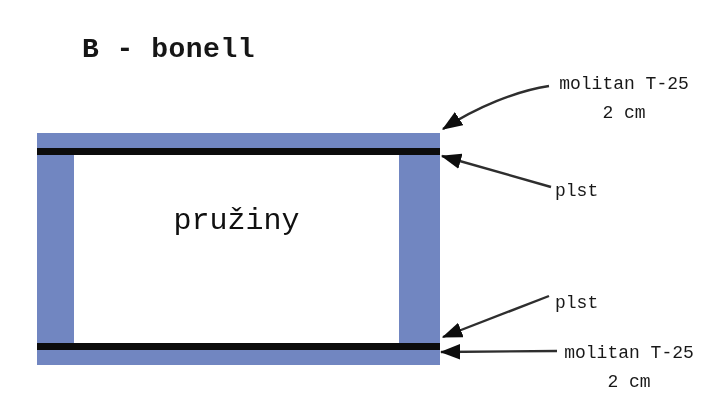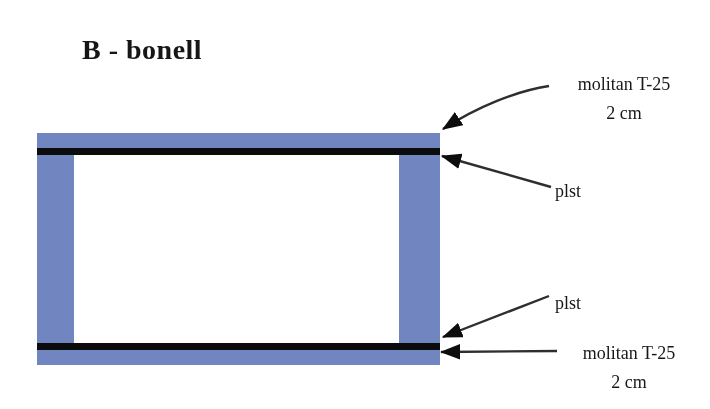--- a/index.html
+++ b/index.html
@@ -1,18 +1,18 @@
 <!DOCTYPE html>
 <html><head>
 <meta charset="utf-8">
 <style>
   html,body{margin:0;padding:0;background:#ffffff;}
   .stage{
     position:relative;width:710px;height:409px;background:#ffffff;
-    font-family:Liberation Serif, serif;overflow:hidden;
+    font-family:Liberation Mono, monospace;overflow:hidden;
   }
   .abs{position:absolute;}
   .title{
     left:82px;top:34px;font-size:28px;font-weight:bold;color:#161616;
     letter-spacing:0.5px;
   }
   
   .foam-top   {left:37px;top:133px;width:403px;height:15px;}
   .felt-top   {left:37px;top:148px;width:403px;height:7px;}
   .foam-left  {left:37px;top:155px;width:37px;height:188px;}
@@ -38,20 +38,21 @@
   <div class="abs title">B - bonell</div>
 
   <div class="abs foam-top" style="background-color: rgb(113, 134, 193);"></div>
   <div class="abs felt-top" style="background-color: rgb(12, 12, 12);"></div>
   <div class="abs foam-left" style="background-color: rgb(113, 134, 193);"></div>
   <div class="abs foam-right" style="background-color: rgb(113, 134, 193);"></div>
   <div class="abs felt-bottom" style="background-color: rgb(12, 12, 12);"></div>
   <div class="abs foam-bottom" style="background-color: rgb(113, 134, 193);"></div>
 
   <div class="abs core-label">
+    <div>pružiny</div>
   </div>
 
   <svg class="abs arrows" width="710" height="409" viewBox="0 0 710 409">
     <defs>
       <marker id="ah" markerWidth="8.5" markerHeight="6.5" refX="8" refY="3.25" orient="auto">
         <path d="M0,0 L8.5,3.25 L0,6.5 Z" fill="#0d0d0d"></path>
       </marker>
     </defs>
     <path d="M549,86 C516,91 477,107 443,129" fill="none" stroke-width="2.4" marker-end="url(#ah)" stroke="#2e2e2e"></path>
     <path d="M551,187 L442,156" fill="none" stroke-width="2.4" marker-end="url(#ah)" stroke="#2e2e2e"></path>

